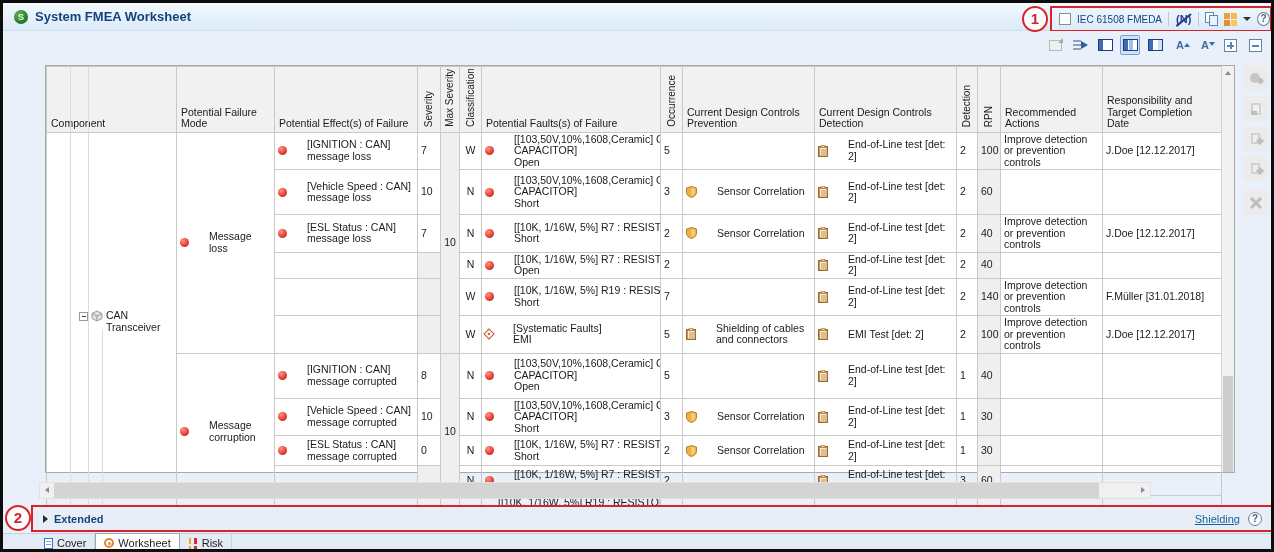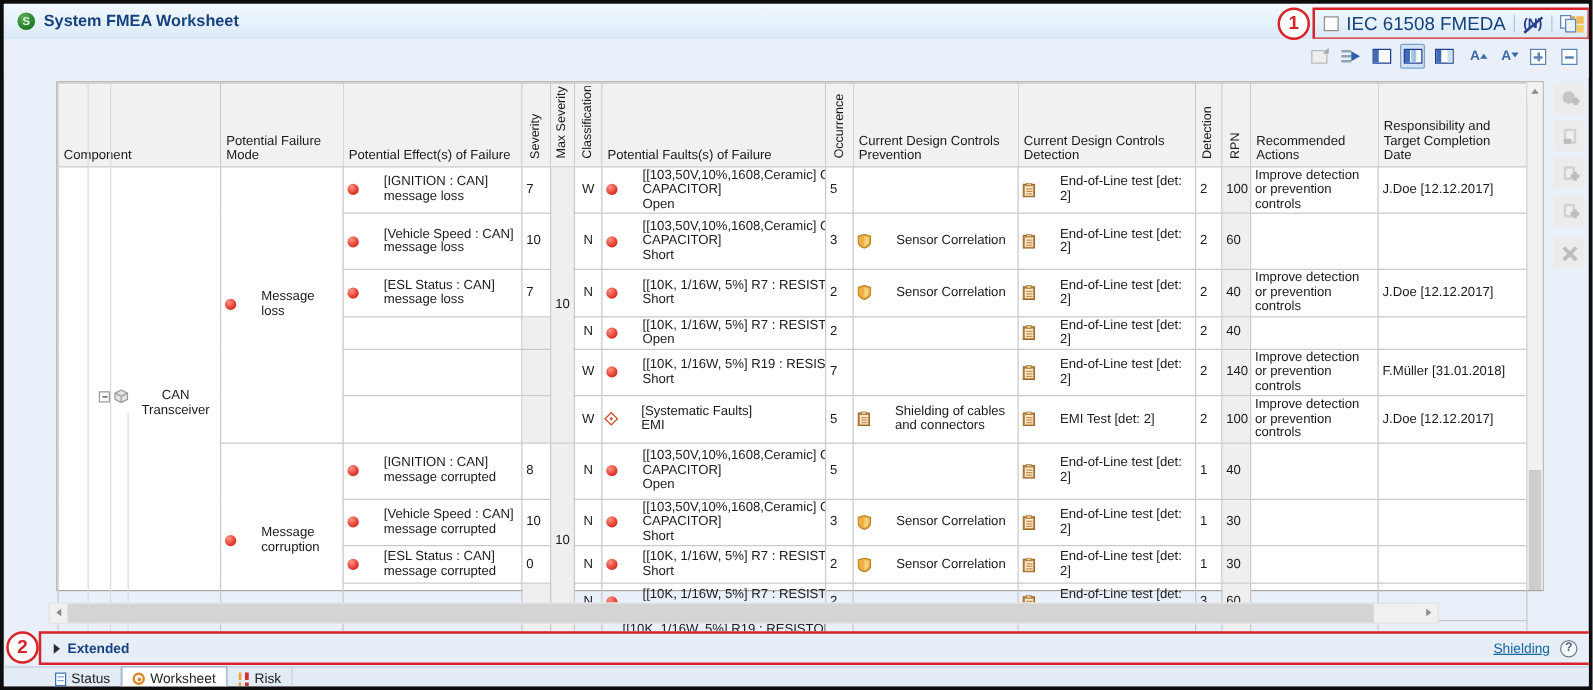--- a/index.html
+++ b/index.html
@@ -11,21 +11,21 @@
   .titlebar{position:absolute;left:0;top:0;right:0;height:28px;
             background:linear-gradient(#f2f8fd,#dcebf9);border-bottom:1px solid #cfdded;}
   .tb-icon{position:absolute;left:11px;top:7px;width:14px;height:14px;border-radius:50%;
            background:radial-gradient(circle at 35% 30%,#5fae59,#1f7a24 70%);color:#eafBea;
            font-size:9px;font-weight:bold;text-align:center;line-height:14px;color:#eaf6ea;}
   .tb-title{position:absolute;left:32px;top:6px;font-size:13px;font-weight:bold;color:#16437e;}
 
   .redbox1{position:absolute;left:1047px;top:3px;width:222px;height:26px;border:2px solid #d8232a;
            display:flex;align-items:center;gap:6px;padding-left:7px;background:transparent;}
   .chk{width:12px;height:12px;border:1px solid #8d8d8d;background:#fff;flex:0 0 auto;}
-  .chklabel{font-size:15px;color:#16437e;white-space:nowrap;}
+  .chklabel{font-size:10px;color:#16437e;white-space:nowrap;}
   .vsep{width:1px;height:14px;background:#b9c6d6;flex:0 0 auto;}
   .nico{position:relative;font-size:11px;font-weight:bold;color:#283d8f;padding:0 1px;}
   .nico .slash{position:absolute;left:-1px;right:-1px;top:50%;height:1.5px;background:#283d8f;
                transform:rotate(-40deg);}
   .ic-copy{width:14px;height:15px;position:relative;}
   .ic-copy i{position:absolute;border:1px solid #5d87b8;background:#fff;width:9px;height:11px;display:block;}
   .ic-copy i:first-child{left:0;top:0;}
   .ic-copy i:last-child{left:4px;top:3px;background:#eaf2fb;}
   .ic-grid{width:13px;height:13px;display:grid;grid-template-columns:6px 6px;grid-template-rows:6px 6px;gap:1px;}
   .ic-grid i{display:block;}
@@ -89,21 +89,21 @@
   .dot{width:9px;height:9px;border-radius:50%;flex:0 0 auto;
        background:radial-gradient(circle at 35% 30%,#ff9383,#e23b2e 60%,#a81a0f);}
   .diamond{width:8px;height:8px;flex:0 0 auto;border:1.6px solid #cf4a28;background:#fff;
            transform:rotate(45deg);position:relative;}
   .diamond:after{content:"";position:absolute;left:2.2px;top:2.2px;width:2px;height:2px;background:#cf4a28;}
   .ic-shield{flex:0 0 auto;}
   .ic-clip{flex:0 0 auto;}
   tr.rh35{height:35px;} tr.rh45{height:45px;} tr.rh33{height:33px;} tr.rh22{height:22px;}
   tr.rh30{height:30px;} tr.rh8{height:8px;}
   tr.rh8 td{vertical-align:top;padding-top:1px;}
-  td.comp{position:relative;vertical-align:top;padding:12px;text-align:center;}
+  td.comp{position:relative;vertical-align:top;padding:12px;}
   .guide{position:absolute;top:0;bottom:0;width:1px;background:#dcdcdc;}
   .g1{left:23px;} .g2{left:41px;}
   .g3{position:absolute;left:55px;top:196px;bottom:0;width:1px;background:#dcdcdc;}
   .treenode{position:absolute;left:32px;top:176px;width:96px;display:flex;gap:3px;z-index:2;}
   .expander{width:9px;height:9px;border:1px solid #9a9a9a;background:#fff;position:relative;
             flex:0 0 auto;margin-top:3px;}
   .expander:before{content:"";position:absolute;left:1.5px;right:1.5px;top:3px;height:1px;background:#444;}
   .complabel{font-size:10.5px;line-height:12px;}
   td.maxsev{text-align:center;}
 
@@ -788,21 +788,21 @@
     <span class="extlabel">Extended</span>
     <span class="spacer"></span>
     <a class="customize" href="#">Shielding</a>
     <span class="ic-help">?</span>
   </div>
   <div class="callout c2">2</div>
 
   <div class="tabbar">
     <div class="tab">
       <span class="ic-cover"></span>
-      <span>Status</span>
+      <span>Cover</span>
     </div>
     <div class="tab active">
       <span class="ic-ws"></span>
       <span>Worksheet</span>
     </div>
     <div class="tab">
       <span class="ic-risk">
           <i class="b1"></i>
           <i class="b2"></i>
           <i class="d1"></i>

